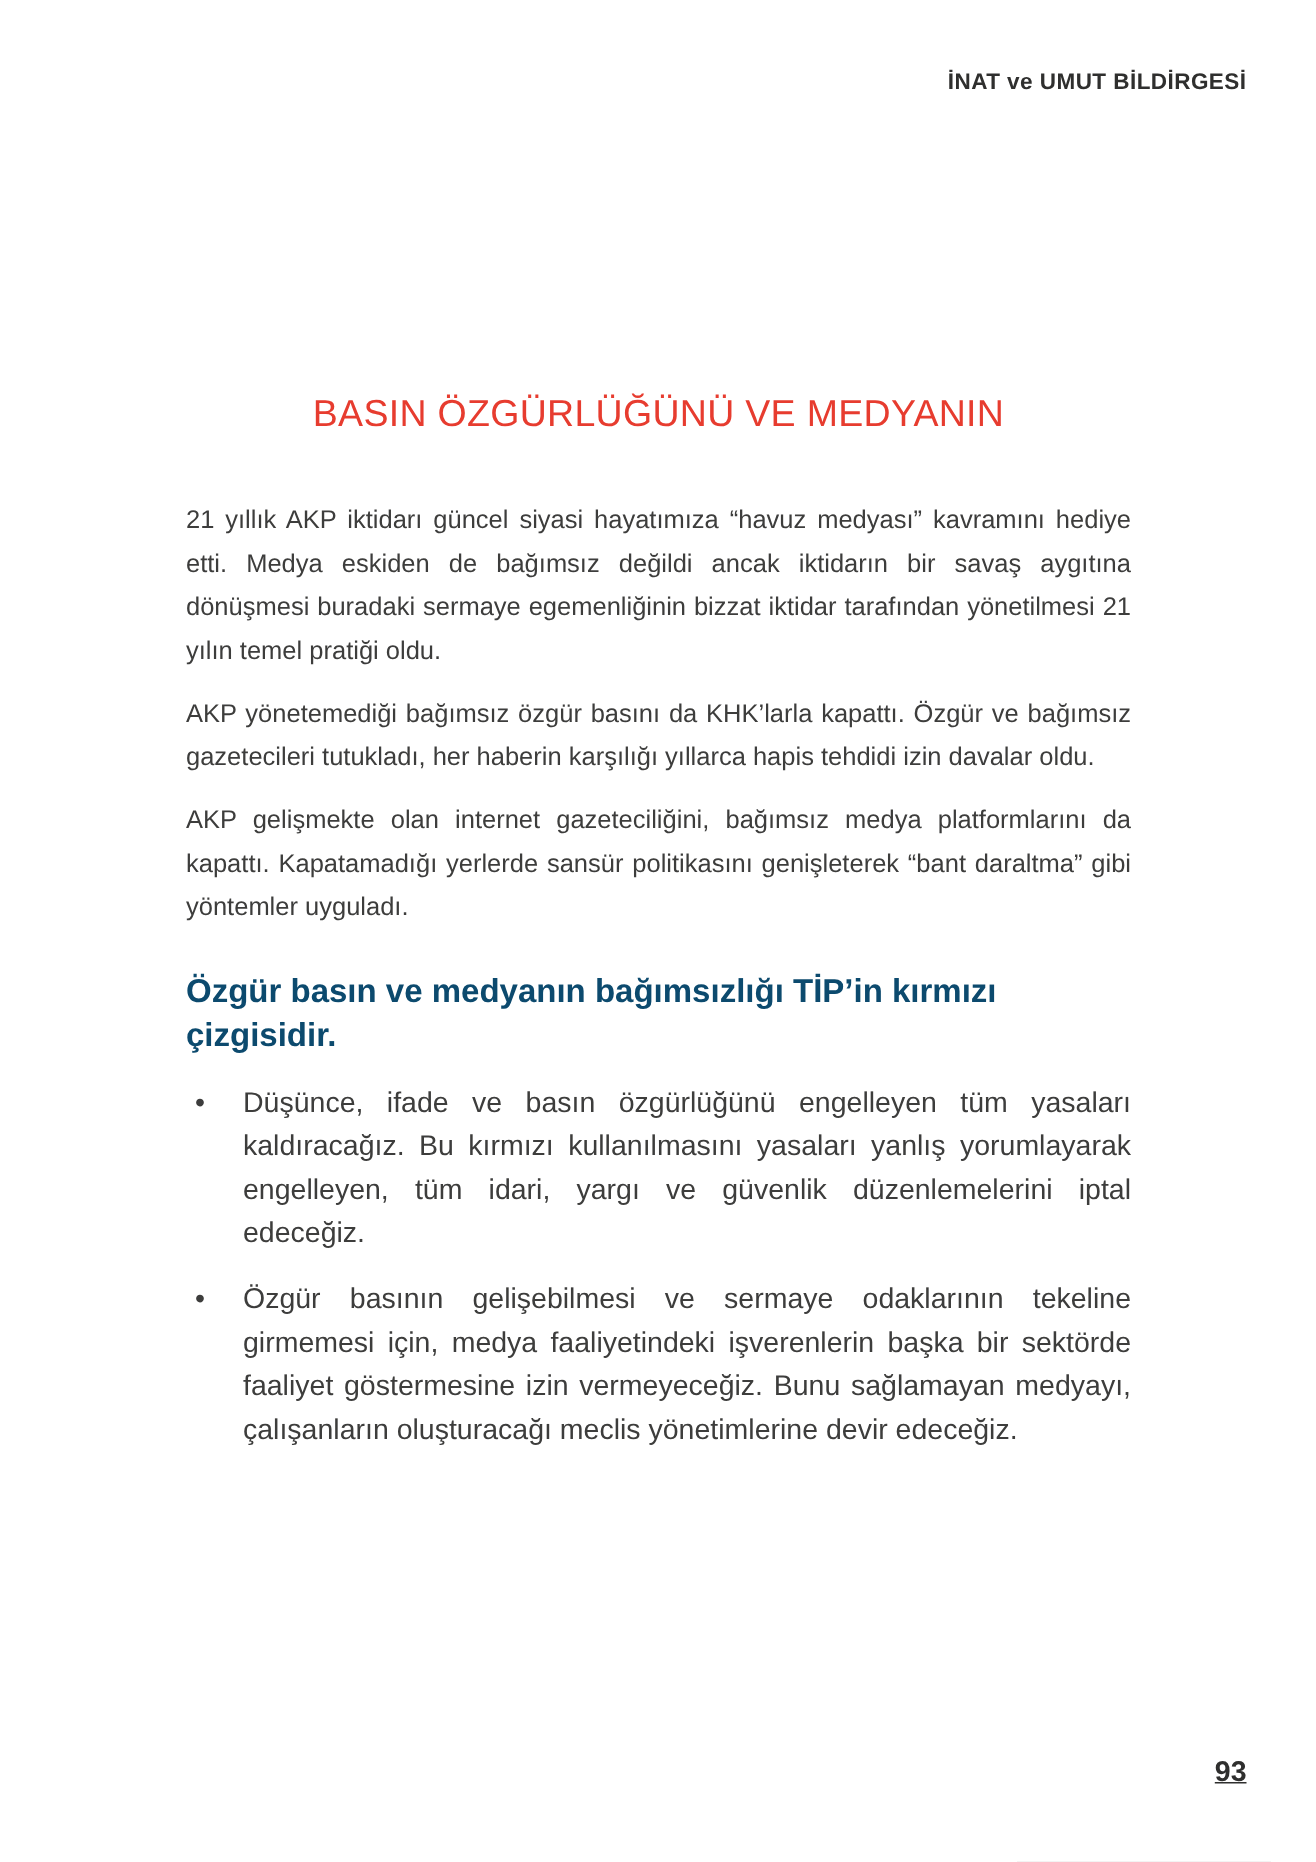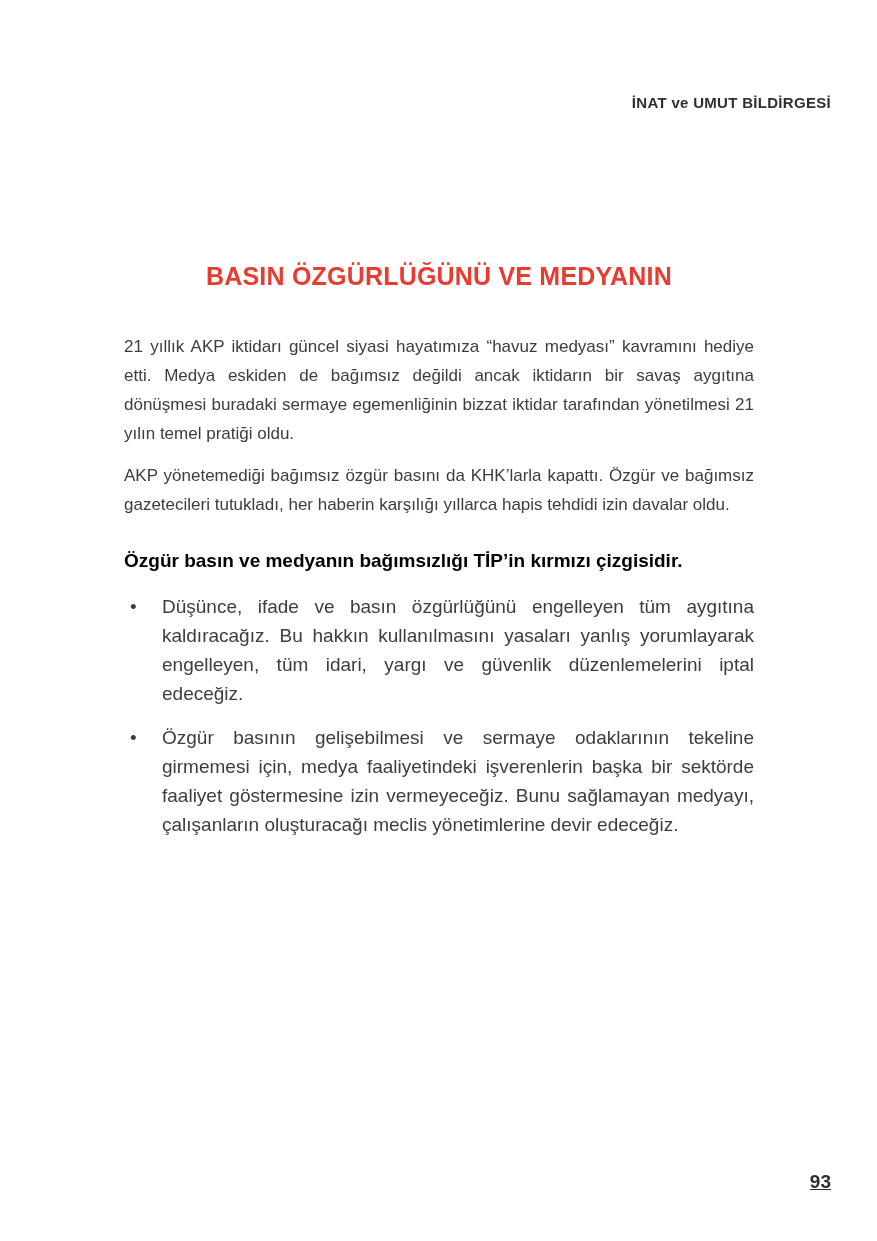--- a/index.html
+++ b/index.html
@@ -18,47 +18,46 @@
     overflow: hidden;
   }
   .running-header {
     position: absolute;
     top: 46px;
     right: 46px;
     font-size: 15px;
     font-weight: bold;
     letter-spacing: 0.3px;
     color: #2f2f2e;
-    margin-top: 48px;
   }
   .content {
     position: absolute;
     left: 124px;
     top: 256px;
     width: 630px;
   }
   .section-title {
     text-align: center;
     color: #e73c2f;
-    font-weight: bold;
+    font-weight: normal;
     font-size: 25px;
     line-height: 40px;
     letter-spacing: 0.2px;
     margin: 0 0 36px 0;
   }
   .body-text p {
     margin: 0 0 13px 0;
     font-size: 17px;
     line-height: 29px;
     text-align: justify;
   }
   .subheading {
-    color: #000000;
+    color: #0c4a6e;
     font-weight: bold;
-    font-size: 19px;
+    font-size: 22px;
     line-height: 29px;
     margin: 27px 0 17px 0;
   }
   .bullet-list {
     list-style: none;
     margin: 0;
     padding: 0;
   }
   .bullet-list li {
     display: flex;
@@ -95,28 +94,29 @@
 
   <div class="content">
 
     <h1 class="section-title">
       <span>BASIN ÖZGÜRLÜĞÜNÜ VE MEDYANIN</span><br>
     </h1>
 
     <div class="body-text">
       <p>21 yıllık AKP iktidarı güncel siyasi hayatımıza “havuz medyası” kavramını hediye etti. Medya eskiden de bağımsız değildi ancak iktidarın bir savaş aygıtına dönüşmesi buradaki sermaye egemenliğinin bizzat iktidar tarafından yönetilmesi 21 yılın temel pratiği oldu.</p>
       <p>AKP yönetemediği bağımsız özgür basını da KHK’larla kapattı. Özgür ve bağımsız gazetecileri tutukladı, her haberin karşılığı yıllarca hapis tehdidi izin davalar oldu.</p>
+      <p>AKP gelişmekte olan internet gazeteciliğini, bağımsız medya platformlarını da kapattı. Kapatamadığı yerlerde sansür politikasını genişleterek “bant daraltma” gibi yöntemler uyguladı.</p>
     </div>
 
     <div class="subheading">Özgür basın ve medyanın bağımsızlığı TİP’in kırmızı çizgisidir.</div>
 
     <ul class="bullet-list">
       <li>
         <span class="bullet-marker">•</span>
-        <span class="bullet-text">Düşünce, ifade ve basın özgürlüğünü engelleyen tüm aygıtına kaldıracağız. Bu hakkın kullanılmasını yasaları yanlış yorumlayarak engelleyen, tüm idari, yargı ve güvenlik düzenlemelerini iptal edeceğiz.</span>
+        <span class="bullet-text">Düşünce, ifade ve basın özgürlüğünü engelleyen tüm yasaları kaldıracağız. Bu kırmızı kullanılmasını yasaları yanlış yorumlayarak engelleyen, tüm idari, yargı ve güvenlik düzenlemelerini iptal edeceğiz.</span>
       </li>
       <li>
         <span class="bullet-marker">•</span>
         <span class="bullet-text">Özgür basının gelişebilmesi ve sermaye odaklarının tekeline girmemesi için, medya faaliyetindeki işverenlerin başka bir sektörde faaliyet göstermesine izin vermeyeceğiz. Bunu sağlamayan medyayı, çalışanların oluşturacağı meclis yönetimlerine devir edeceğiz.</span>
       </li>
     </ul>
 
   </div>
 
   <div class="page-number">93</div>

